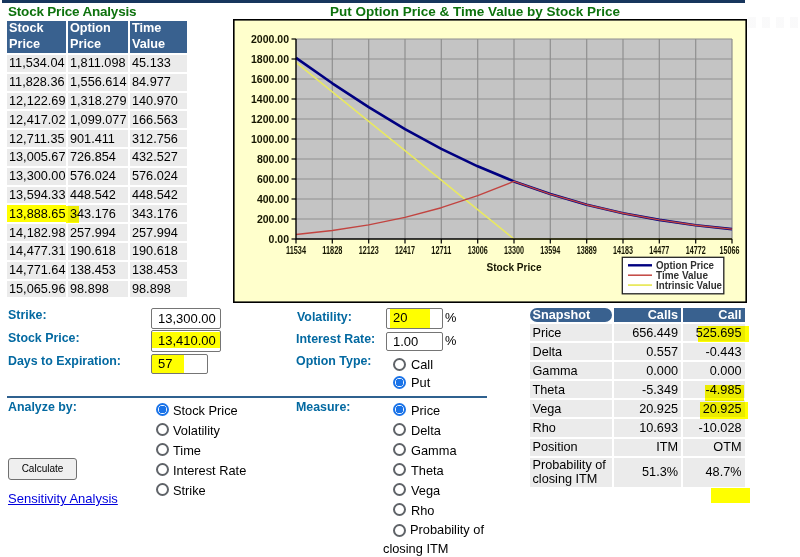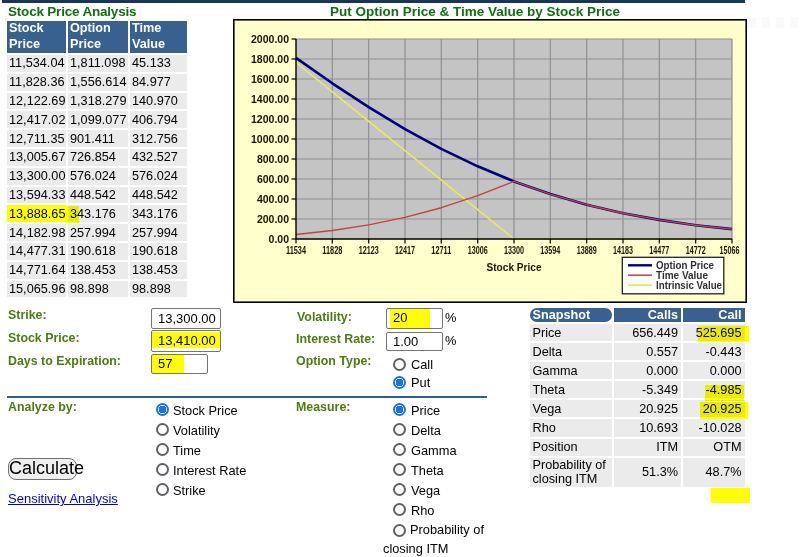--- a/index.html
+++ b/index.html
@@ -1,19 +1,19 @@
 <!DOCTYPE html>
 <html><head>
 <meta charset="utf-8">
 <style>
 * { margin:0; padding:0; box-sizing:border-box; }
 html,body { width:800px; height:557px; background:#fff; overflow:hidden;
   font-family:"Liberation Sans", sans-serif; position:relative; }
 .abs { position:absolute; }
-.glab { position:absolute; font-weight:bold; font-size:12.4px; color:#4d7c0f; white-space:nowrap; }
+.glab { position:absolute; font-weight:bold; font-size:12.4px; color:#0369a1; white-space:nowrap; }
 table { border-collapse:separate; border-spacing:2px; font-size:12.7px; }
 table.dat td, table.dat th { background:#ebebeb; white-space:nowrap; }
 th.hd, td.hd { background:#39618f !important; color:#fff; font-weight:bold; text-align:left; }
 .inp { position:absolute; border:1px solid #757575; border-radius:2px; background:#fff;
   font-size:13px; padding-left:6px; white-space:nowrap; overflow:hidden; }
 .hl { position:absolute; background:#ffff00; mix-blend-mode:multiply; }
 .rad { position:absolute; width:13px; height:13px; border-radius:50%;
   border:2px solid #5f6368; background:#fff; }
 .rad.on { border:2px solid #1a73e8;
   background:radial-gradient(circle at 4.5px 4.5px, #1a73e8 3.6px, #fff 3.8px); }
@@ -46,21 +46,21 @@
         <td class="c">84.977</td>
       </tr>
 <tr>
         <td class="c">12,122.69</td>
         <td class="c">1,318.279</td>
         <td class="c">140.970</td>
       </tr>
 <tr>
         <td class="c">12,417.02</td>
         <td class="c">1,099.077</td>
-        <td class="c">406.794</td>
+        <td class="c">166.563</td>
       </tr>
 <tr>
         <td class="c">12,711.35</td>
         <td class="c">901.411</td>
         <td class="c">312.756</td>
       </tr>
 <tr>
         <td class="c">13,005.67</td>
         <td class="c">726.854</td>
         <td class="c">432.527</td>
@@ -242,21 +242,21 @@
 <div class="rlab" style="left:411px;top:442.5px;">Gamma</div>
 <div class="rad" style="left:392.5px;top:462.8px;"></div>
 <div class="rlab" style="left:411px;top:462.5px;">Theta</div>
 <div class="rad" style="left:392.5px;top:482.8px;"></div>
 <div class="rlab" style="left:411px;top:482.5px;">Vega</div>
 <div class="rad" style="left:392.5px;top:502.8px;"></div>
 <div class="rlab" style="left:411px;top:502.5px;">Rho</div>
 <div class="rad" style="left:392.5px;top:523.5px;"></div>
 <div class="rlab" style="left:383px;top:520px;width:112px;white-space:normal;line-height:19px;text-indent:27px;">Probability of closing ITM</div>
 
-<div class="abs" style="left:8px;top:458px;width:69px;height:21.5px;background:#efefef;border:1px solid #707070;border-radius:8px;font-size:18px;text-align:center;line-height:19.5px;">Calculate</div>
+<div class="abs" style="left:8px;top:458px;width:69px;height:21.5px;background:#efefef;border:1px solid #707070;border-radius:3px;font-size:10px;text-align:center;line-height:19.5px;">Calculate</div>
 <div class="abs" style="left:8px;top:491px;font-size:13px;color:#0000dd;text-decoration:underline;">Sensitivity Analysis</div>
 
 <table class="dat abs" style="left:527.5px;top:306px;table-layout:fixed;width:219px;">
 <tbody>
       <tr>
         <th class="hd" style="width:82.5px;height:14px;padding:0 0 0 3px;border-radius:8px;">Snapshot</th>
 <th class="hd" style="width:67px;text-align:right;padding:0 3px 0 0;">Calls</th>
 <th class="hd" style="width:61.5px;text-align:right;padding:0 3px 0 0;">Call</th>
       </tr>
 <tr>

